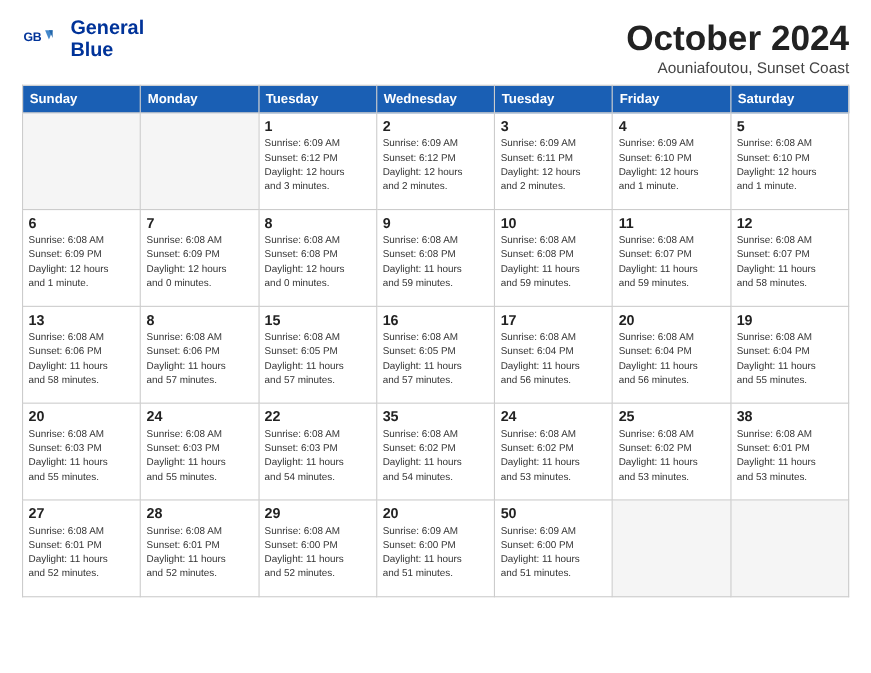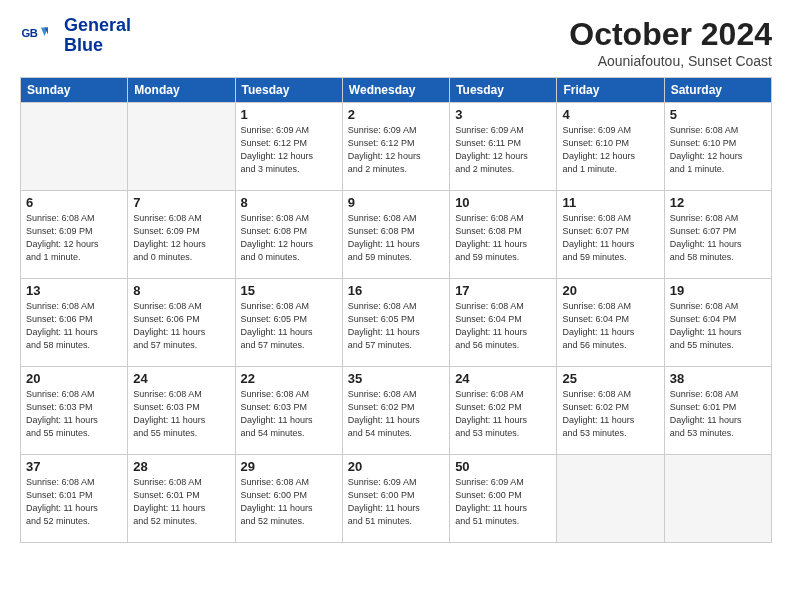--- a/index.html
+++ b/index.html
@@ -312,21 +312,21 @@
           <td>
             <span class="day-num">38</span>
             <div class="day-info" style="white-space: pre-line;">Sunrise: 6:08 AM
 Sunset: 6:01 PM
 Daylight: 11 hours
 and 53 minutes.</div>
           </td>
         </tr>
         <tr>
           <td>
-            <span class="day-num">37</span>
+            <span class="day-num">27</span>
             <div class="day-info" style="white-space: pre-line;">Sunrise: 6:08 AM
 Sunset: 6:01 PM
 Daylight: 11 hours
 and 52 minutes.</div>
           </td>
           <td>
             <span class="day-num">28</span>
             <div class="day-info" style="white-space: pre-line;">Sunrise: 6:08 AM
 Sunset: 6:01 PM
 Daylight: 11 hours

